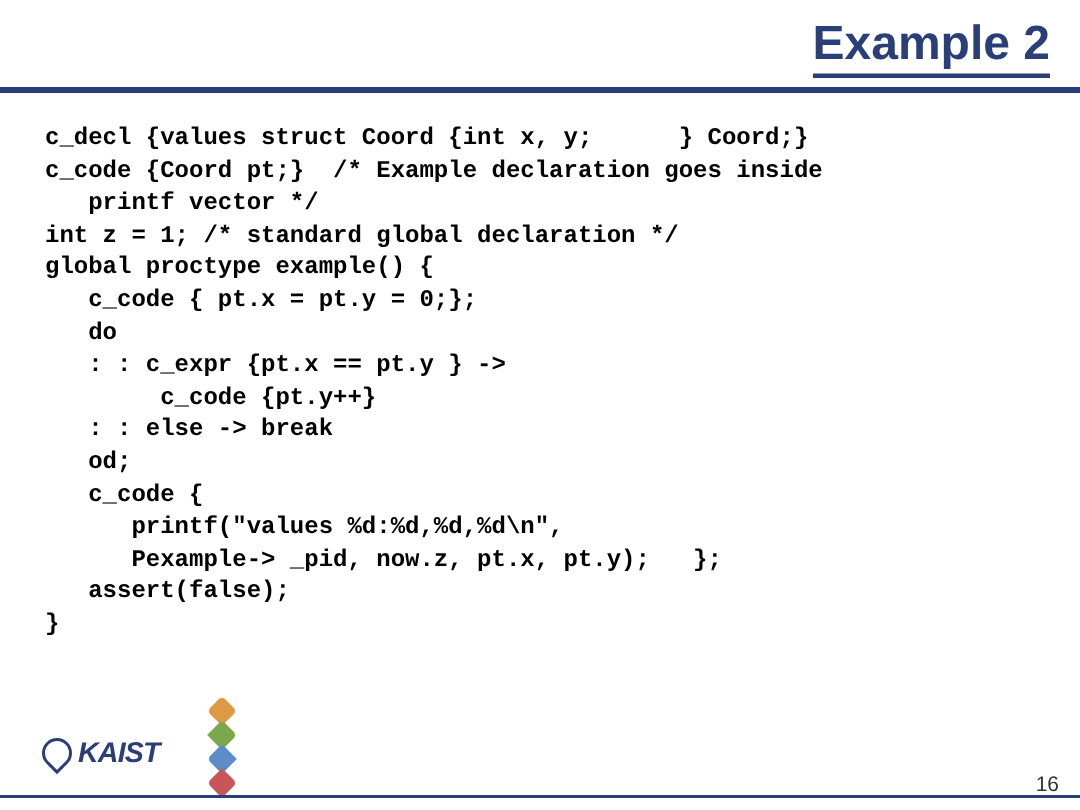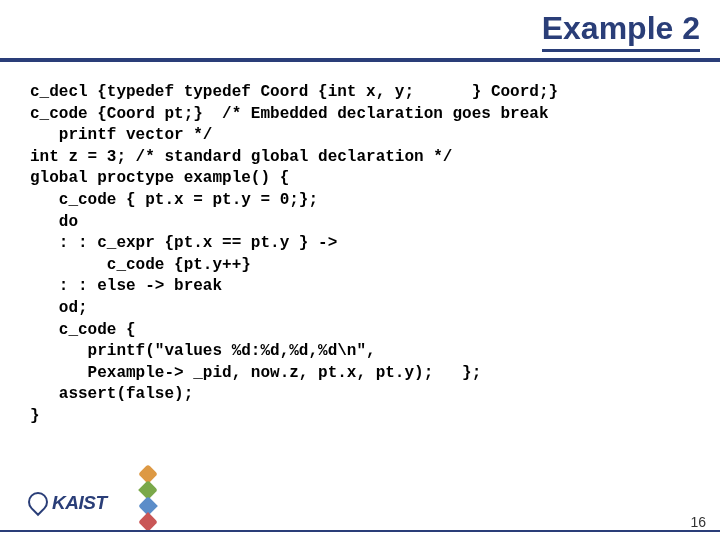--- a/index.html
+++ b/index.html
@@ -43,24 +43,24 @@
 </head>
 <body>
 
 <div class="slide">
 
   <div class="title-row">
     <div class="title">Example 2</div>
   </div>
   <div class="title-bar"></div>
 
-  <div class="code-area"><span>c_decl {typedef typedef Coord {int x, y;      } Coord;}</span>
-<span>c_code {Coord pt;}  /* Embedded declaration goes break</span>
+  <div class="code-area"><span>c_decl {values struct Coord {int x, y;      } Coord;}</span>
+<span>c_code {Coord pt;}  /* Example declaration goes inside</span>
 <span>   printf vector */</span>
-<span>int z = 3; /* standard global declaration */</span>
+<span>int z = 1; /* standard global declaration */</span>
 <span>global proctype example() {</span>
 <span>   c_code { pt.x = pt.y = 0;};</span>
 <span>   do</span>
 <span>   : : c_expr {pt.x == pt.y } -&gt;</span>
 <span>        c_code {pt.y++}</span>
 <span>   : : else -&gt; break</span>
 <span>   od;</span>
 <span>   c_code {</span>
 <span>      printf("values %d:%d,%d,%d\n",</span>
 <span>      Pexample-&gt; _pid, now.z, pt.x, pt.y);   };</span>

